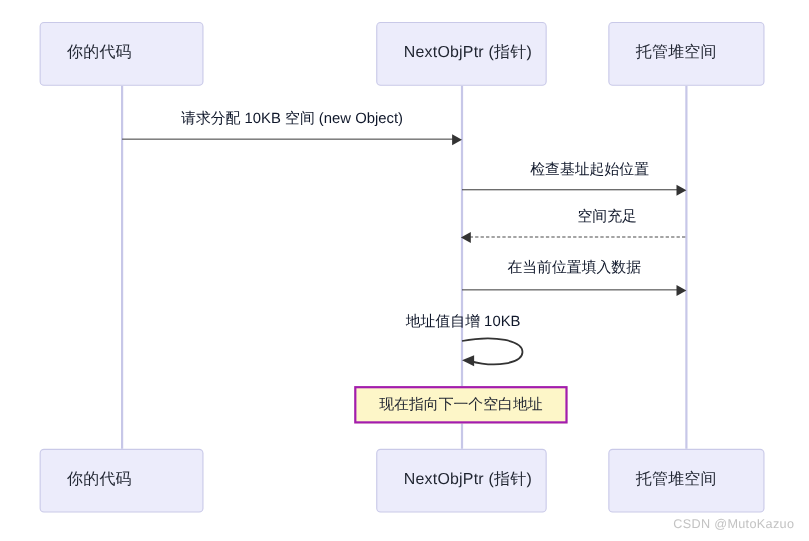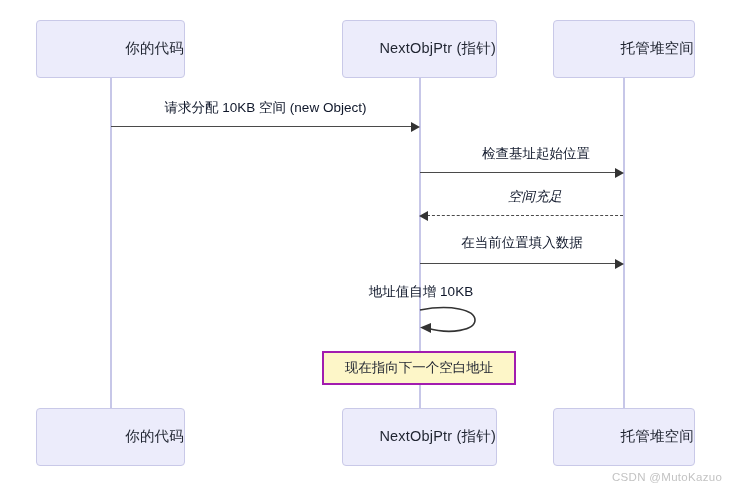--- a/index.html
+++ b/index.html
@@ -27,21 +27,22 @@
 
   
   .actor-box {
     position: absolute;
     box-sizing: border-box;
     background: #ececfb;
     border: 1px solid #c9c9e8;
     border-radius: 4px;
     display: flex;
     align-items: center;
-    justify-content: flex-end;
+    justify-content: flex-start;
+    padding-left: 24px;
   }
   .actor-label {
     font-size: 14.5px;
     color: #1f2430;
     line-height: 1.2;
     white-space: nowrap;
     letter-spacing: 0.2px;
   }
 
   
@@ -127,21 +128,21 @@
   </div>
 
   <div class="msg-label" style="left:111px; top:100px; width:309px;">请求分配 10KB 空间 (new Object)</div>
   <div class="msg-line" style="left:111px; top:126px; width:302px;"></div>
   <div class="arrow-head right" style="left:411px; top:121.5px;"></div>
 
   <div class="msg-label" style="left:420px; top:146px; width:232px;">检查基址起始位置</div>
   <div class="msg-line" style="left:420px; top:172px; width:197px;"></div>
   <div class="arrow-head right" style="left:615px; top:167.5px;"></div>
 
-  <div class="msg-label" style="left:424px; top:189px; width:222px;font-style:italic;">空间充足</div>
+  <div class="msg-label" style="left:441px; top:189px; width:222px;">空间充足</div>
   <div class="msg-line dashed" style="left:427px; top:215px; width:196px;"></div>
   <div class="arrow-head left" style="left:419px; top:210.5px;"></div>
 
   <div class="msg-label" style="left:420px; top:235px; width:204px;">在当前位置填入数据</div>
   <div class="msg-line" style="left:420px; top:263px; width:197px;"></div>
   <div class="arrow-head right" style="left:615px; top:258.5px;"></div>
 
   <div class="msg-label" style="left:341px; top:284px; width:160px;">地址值自增 10KB</div>
   <svg class="self-loop" width="70" height="40" viewBox="0 0 70 40" style="left:417px; top:302px;">
     <path d="M 3 8 C 34 2, 58 8, 58 18 C 58 28, 34 33, 10 26" fill="none" stroke="#333333" stroke-width="1.6"></path>

